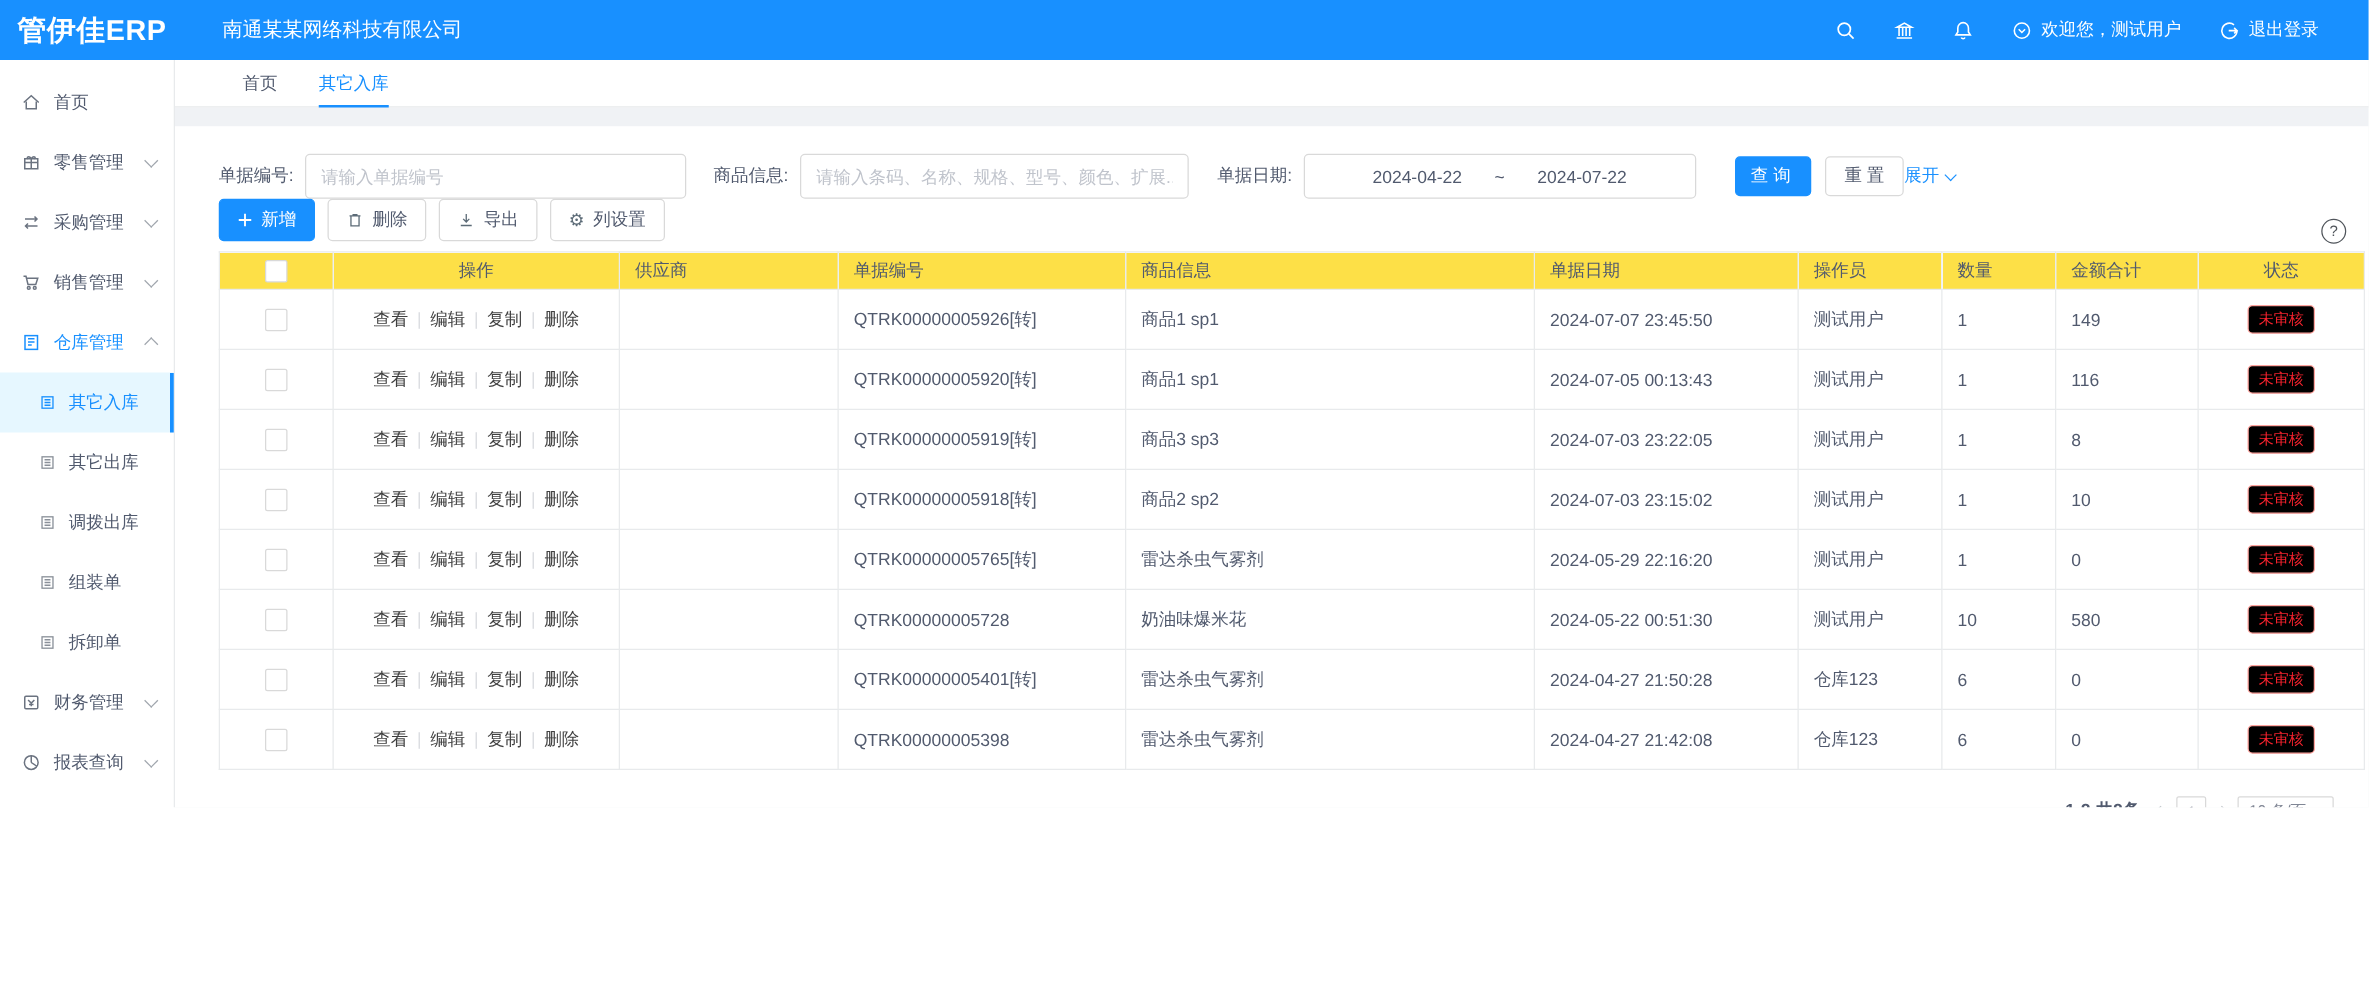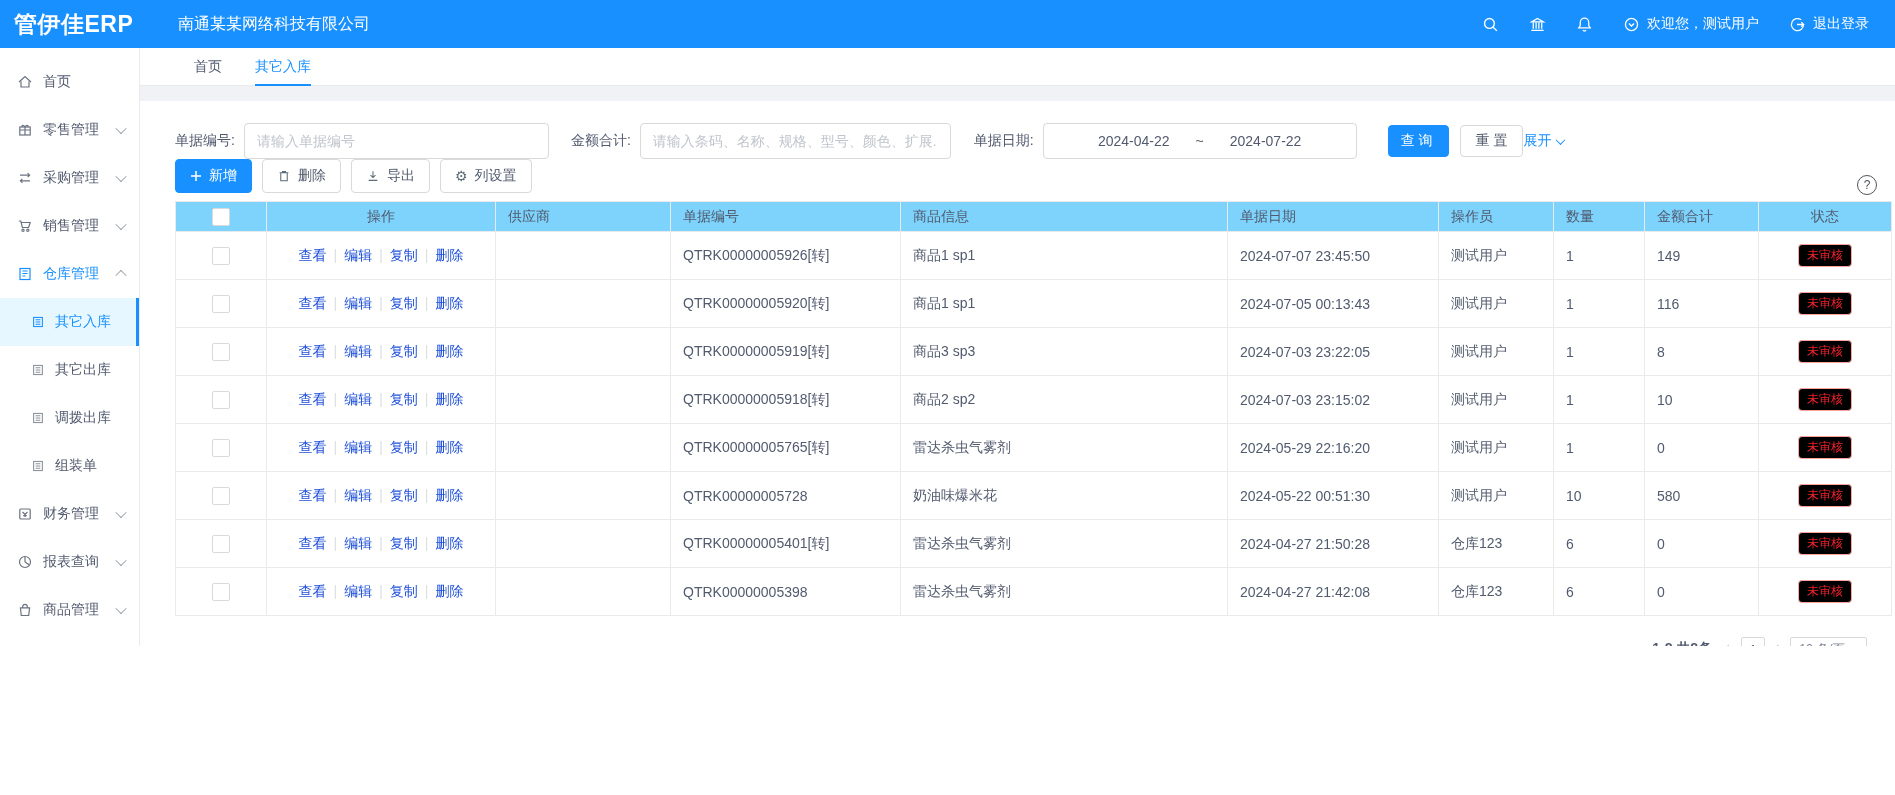--- a/index.html
+++ b/index.html
@@ -4,21 +4,21 @@
 <style>
   html,body{margin:0;padding:0;background:#fff;}
   .app{position:relative;width:1895px;height:646px;overflow:hidden;
        font-family:"Liberation Sans","DejaVu Sans",sans-serif;color:#515a6e;font-size:14px;}
 
   
   .topbar{position:absolute;top:0;left:0;right:0;height:48px;background:#1890ff;
           display:flex;align-items:center;color:#fff;}
   .logo{width:140px;padding-left:14px;font-size:23px;font-weight:bold;letter-spacing:.5px;white-space:nowrap;}
   .company{font-size:16px;margin-left:24px;}
-  .top-right{margin-left:auto;display:flex;align-items:center;gap:30px;padding-right:26px;}
+  .top-right{margin-left:auto;display:flex;align-items:center;gap:30px;padding-right:40px;}
   .top-icon{display:flex;align-items:center;cursor:pointer;}
   .top-link{display:flex;align-items:center;gap:7px;font-size:14px;cursor:pointer;}
   .top-right svg{display:block;}
 
   
   .sidebar{position:absolute;top:48px;left:0;bottom:0;width:140px;background:#fff;
            border-right:1px solid #e8eaec;box-sizing:border-box;padding-top:10px;}
   .side-item{height:48px;display:flex;align-items:center;padding:0 10px 0 16px;cursor:pointer;color:#515a6e;}
   .side-item .s-icon{width:17px;height:17px;margin-right:10px;display:flex;align-items:center;justify-content:center;flex:none;}
   .side-item .s-label{flex:1;white-space:nowrap;}
@@ -71,26 +71,26 @@
   .tbtn{height:34px;margin-right:10px;padding:0 14px;gap:7px;}
   .tbtn svg{display:block;}
   .help-circle{position:absolute;right:18px;top:74px;width:18px;height:18px;border:1px solid #51565c;
                border-radius:50%;display:flex;align-items:center;justify-content:center;
                font-size:12px;color:#51565c;cursor:pointer;}
 
   
   table.grid{width:100%;border-collapse:collapse;table-layout:fixed;margin-top:8px;}
   .grid th,.grid td{border:1px solid #e8eaec;font-weight:400;font-size:14px;color:#515a6e;
                     padding:0 0 0 12px;overflow:hidden;white-space:nowrap;text-overflow:ellipsis;box-sizing:border-box;}
-  .grid th{height:30px;background:#7dd3fc;text-align:left;}
+  .grid th{height:30px;background:#fde047;text-align:left;}
   .grid td{height:48px;background:#fff;}
   .grid th.c,.grid td.c{text-align:center;padding:0;}
   .checkbox{display:inline-block;width:16px;height:16px;border:1px solid #d9d9d9;border-radius:2px;
             background:#fff;vertical-align:middle;cursor:pointer;}
-  .act a{color:#1d4ed8;text-decoration:none;cursor:pointer;}
+  .act a{color:#404040;text-decoration:none;cursor:pointer;}
   .act .sep{color:#dcdee2;margin:0 7px;}
   .tag-red{display:inline-block;padding:3px 8px;font-size:12px;line-height:1.3;color:#f5222d;
            background:#000000;border:1px solid #ffa39e;border-radius:4px;}
 
   
   .pager{display:flex;align-items:center;justify-content:flex-end;margin-top:21px;padding-right:20px;gap:9px;}
   .pg-total{margin-right:4px;font-weight:bold;}
   .pg-arrow{color:#c2c7cc;display:flex;align-items:center;cursor:pointer;}
   .pg-arrow .chev{width:6px;height:6px;}
   .pg-num{min-width:24px;height:24px;box-sizing:border-box;border:1px solid #d9d9d9;border-radius:2px;
@@ -235,20 +235,29 @@
     <div class="side-item sub">
       <span class="s-icon">
         <svg width="14" height="14" viewBox="0 0 16 16" fill="none" stroke="#8a9099" stroke-width="1.2">
             <rect x="3" y="2.8" width="10" height="10.4"></rect>
             <path d="M5.3 5.5h5.4M5.3 8h5.4M5.3 10.5h5.4"></path>
           </svg>
       </span>
       <span class="s-label">组装单</span>
     </div>
 
+    <div class="side-item sub">
+      <span class="s-icon">
+        <svg width="14" height="14" viewBox="0 0 16 16" fill="none" stroke="#8a9099" stroke-width="1.2">
+            <rect x="3" y="2.8" width="10" height="10.4"></rect>
+            <path d="M5.3 5.5h5.4M5.3 8h5.4M5.3 10.5h5.4"></path>
+          </svg>
+      </span>
+      <span class="s-label">拆卸单</span>
+    </div>
 
     <div class="side-item">
       <span class="s-icon">
         <svg width="16" height="16" viewBox="0 0 16 16" fill="none" stroke="#6b7380" stroke-width="1.2">
             <rect x="2.8" y="3" width="10.4" height="10" rx="1"></rect>
             <path d="M5.5 6l2.5 2.5L10.5 6M8 8.5V11M6.2 9.6h3.6"></path>
           </svg>
       </span>
       <span class="s-label">财务管理</span>
       <span class="chev down"></span>
@@ -301,21 +310,21 @@
     <div class="tabbar">
       <div class="tab">首页</div>
       <div class="tab active">其它入库</div>
     </div>
 
     <div class="panel">
 
       <div class="filter-row">
         <span class="f-label">单据编号:</span>
         <input class="f-input inp-doc" type="text" placeholder="请输入单据编号" style="">
-        <span class="f-label">金额合计:</span>
+        <span class="f-label">商品信息:</span>
         <input class="f-input inp-prod" type="text" placeholder="请输入条码、名称、规格、型号、颜色、扩展..." style="">
         <span class="f-label">单据日期:</span>
         <div class="date-range">
           <span>2024-04-22</span>
           <span>~</span>
           <span>2024-07-22</span>
         </div>
         <button class="btn btn-primary" style="margin-right:11px;padding-left:12px;">查 询</button>
         <button class="btn btn-default">重 置</button>
         <span class="expand-link">

